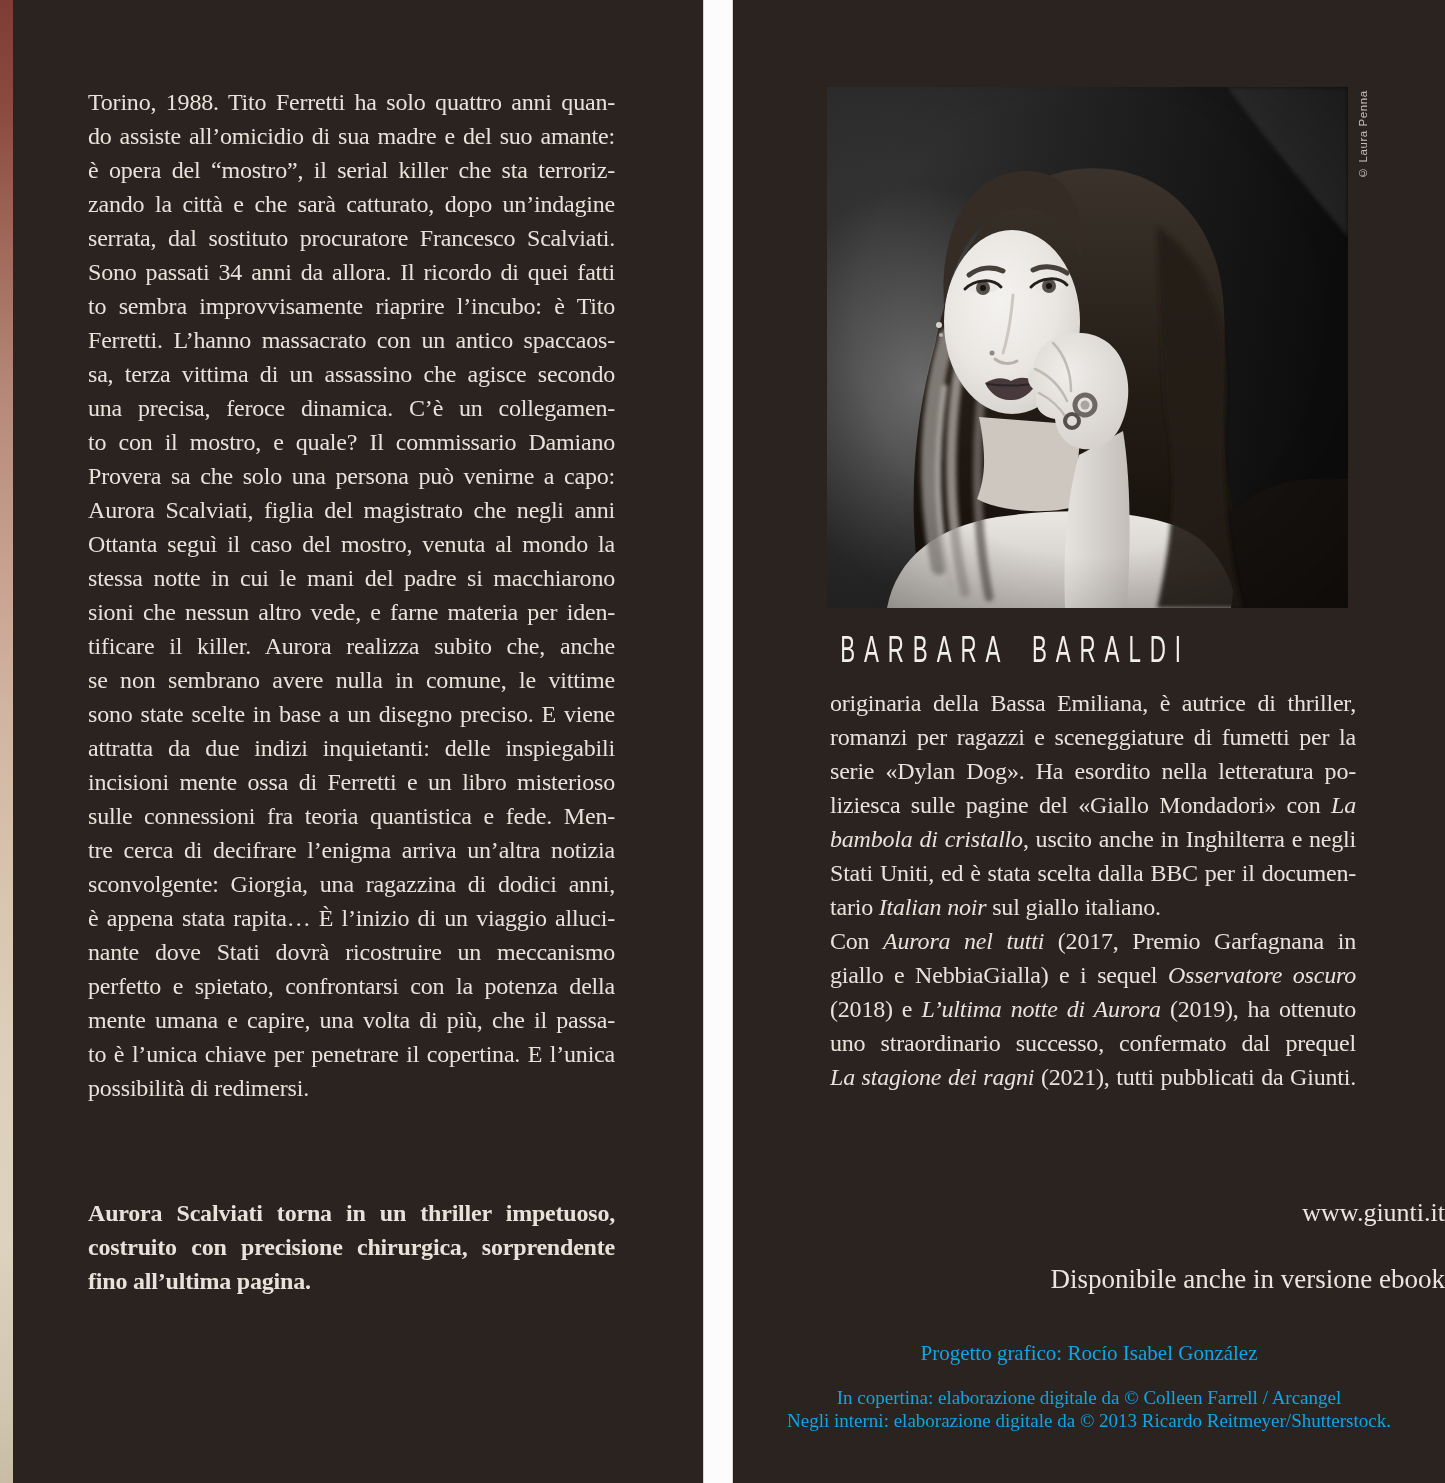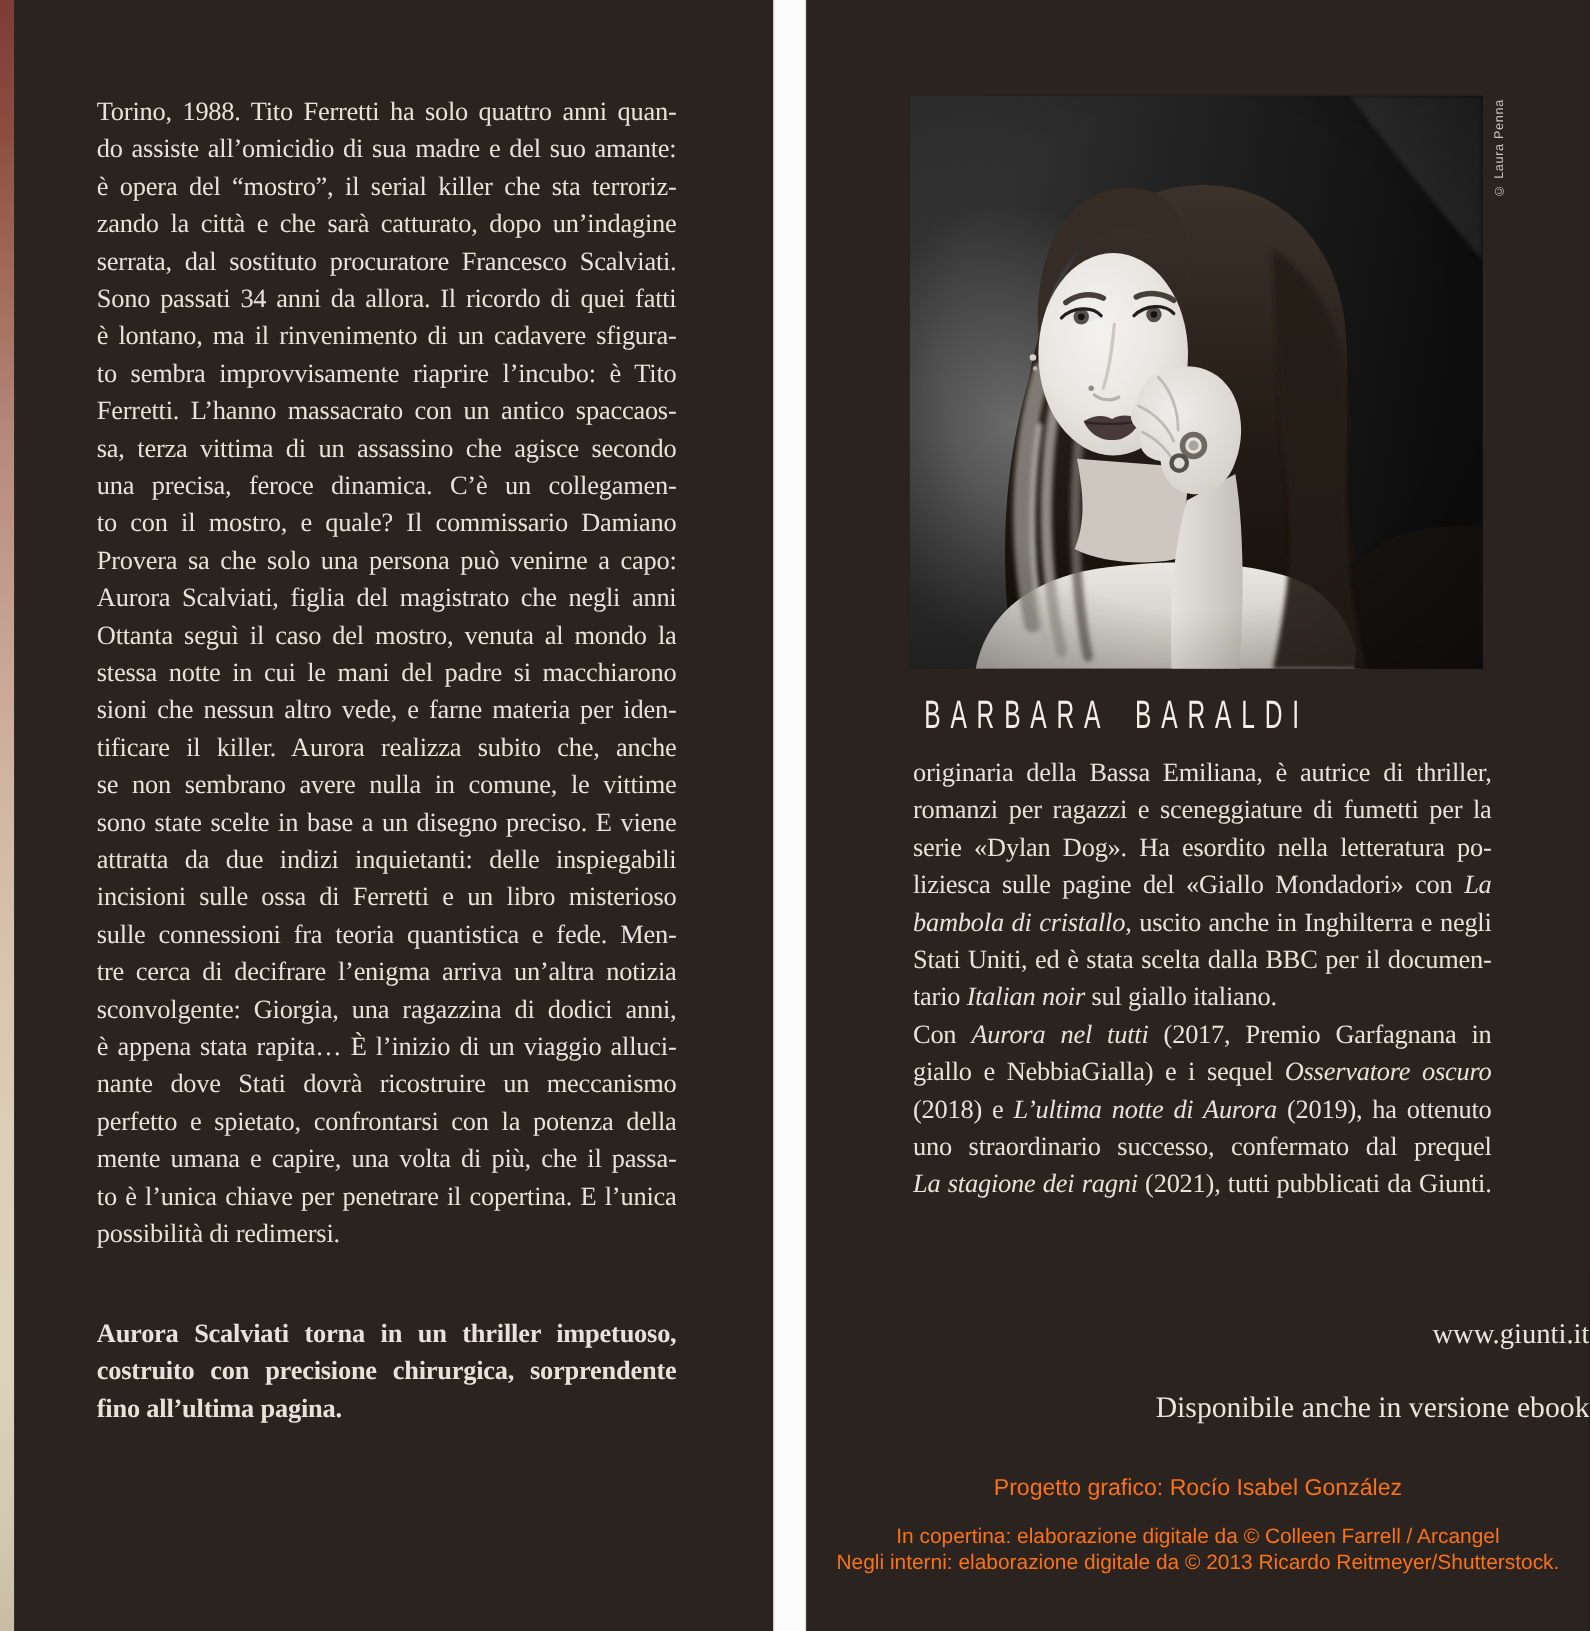--- a/index.html
+++ b/index.html
@@ -37,56 +37,55 @@
     font-size:36px;line-height:40px;font-weight:300;color:#f2efe8;
     letter-spacing:0.40em;word-spacing:14px;white-space:nowrap;
     transform:scaleX(0.62);transform-origin:center;}
 
   .bio{left:97px;top:686px;width:526px;}
 
   .center-line{position:absolute;left:0;width:712px;text-align:right;color:#eae6dd;}
   .website{top:1198px;font-size:26px;}
   .ebook{top:1264px;font-size:27px;}
   .credit{position:absolute;left:0;width:712px;text-align:center;
-    font-family:Liberation Sans, sans-serif;color:#f97316;}
+    font-family:Liberation Serif, serif;color:#0ea5e9;}
   .design{top:1341px;font-size:21px;}
   .cover{top:1387px;font-size:19px;}
   .interior{top:1410px;font-size:19px;}
 </style>
 </head>
 <body>
 
 <div class="page">
 
   <div class="cover-edge"></div>
 
   <div class="flap left-flap">
     <div class="textblock synopsis">
         <div class="tline"><span>Torino, 1988. Tito Ferretti ha solo quattro anni quan-</span></div>
         <div class="tline"><span>do assiste all’omicidio di sua madre e del suo amante:</span></div>
         <div class="tline"><span>è opera del “mostro”, il serial killer che sta terroriz-</span></div>
         <div class="tline"><span>zando la città e che sarà catturato, dopo un’indagine</span></div>
         <div class="tline"><span>serrata, dal sostituto procuratore Francesco Scalviati.</span></div>
         <div class="tline"><span>Sono passati 34 anni da allora. Il ricordo di quei fatti</span></div>
-        <div class="tline"><span>è lontano, ma il rinvenimento di un cadavere sfigura-</span></div>
         <div class="tline"><span>to sembra improvvisamente riaprire l’incubo: è Tito</span></div>
         <div class="tline"><span>Ferretti. L’hanno massacrato con un antico spaccaos-</span></div>
         <div class="tline"><span>sa, terza vittima di un assassino che agisce secondo</span></div>
         <div class="tline"><span>una precisa, feroce dinamica. C’è un collegamen-</span></div>
         <div class="tline"><span>to con il mostro, e quale? Il commissario Damiano</span></div>
         <div class="tline"><span>Provera sa che solo una persona può venirne a capo:</span></div>
         <div class="tline"><span>Aurora Scalviati, figlia del magistrato che negli anni</span></div>
         <div class="tline"><span>Ottanta seguì il caso del mostro, venuta al mondo la</span></div>
         <div class="tline"><span>stessa notte in cui le mani del padre si macchiarono</span></div>
         <div class="tline"><span>sioni che nessun altro vede, e farne materia per iden-</span></div>
         <div class="tline"><span>tificare il killer. Aurora realizza subito che, anche</span></div>
         <div class="tline"><span>se non sembrano avere nulla in comune, le vittime</span></div>
         <div class="tline"><span>sono state scelte in base a un disegno preciso. E viene</span></div>
         <div class="tline"><span>attratta da due indizi inquietanti: delle inspiegabili</span></div>
-        <div class="tline"><span>incisioni sulle ossa di Ferretti e un libro misterioso</span></div>
+        <div class="tline"><span>incisioni mente ossa di Ferretti e un libro misterioso</span></div>
         <div class="tline"><span>sulle connessioni fra teoria quantistica e fede. Men-</span></div>
         <div class="tline"><span>tre cerca di decifrare l’enigma arriva un’altra notizia</span></div>
         <div class="tline"><span>sconvolgente: Giorgia, una ragazzina di dodici anni,</span></div>
         <div class="tline"><span>è appena stata rapita… È l’inizio di un viaggio alluci-</span></div>
         <div class="tline"><span>nante dove Stati dovrà ricostruire un meccanismo</span></div>
         <div class="tline"><span>perfetto e spietato, confrontarsi con la potenza della</span></div>
         <div class="tline"><span>mente umana e capire, una volta di più, che il passa-</span></div>
         <div class="tline"><span>to è l’unica chiave per penetrare il copertina. E l’unica</span></div>
         <div class="tline tline-end"><span>possibilità di redimersi.</span></div>
       </div>

